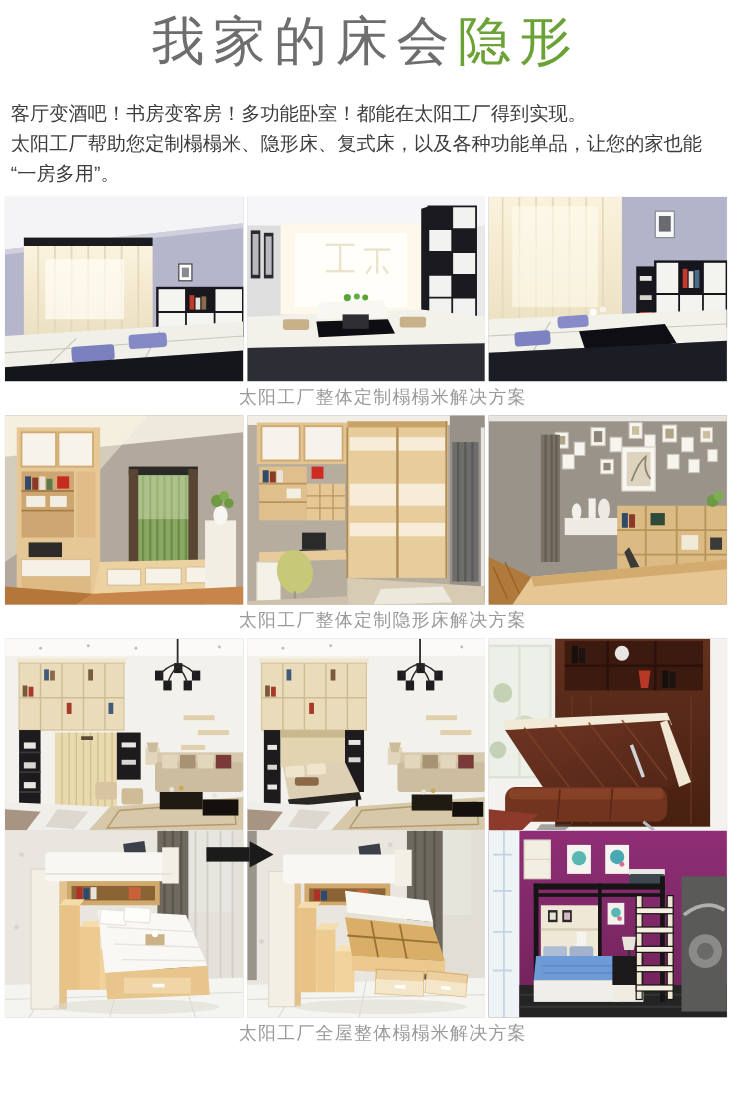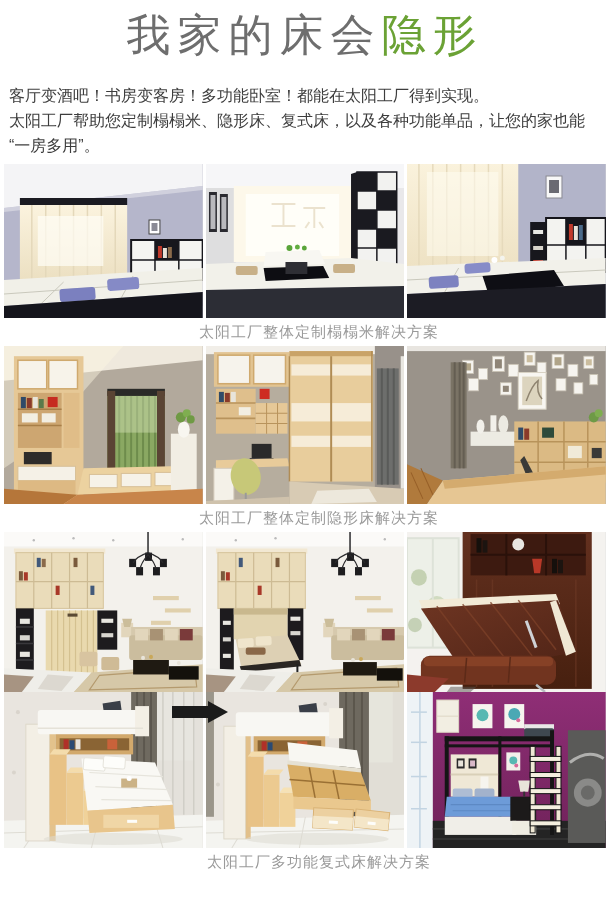--- a/index.html
+++ b/index.html
@@ -769,15 +769,15 @@
         <g>
           <rect x="124" y="64" width="31" height="5" fill="#f4efdf" stroke="#151515" stroke-width="1"></rect>
           <rect x="124" y="80" width="31" height="5" fill="#f4efdf" stroke="#151515" stroke-width="1"></rect>
           <rect x="124" y="96" width="31" height="5" fill="#f4efdf" stroke="#151515" stroke-width="1"></rect>
           <rect x="124" y="112" width="31" height="5" fill="#f4efdf" stroke="#151515" stroke-width="1"></rect>
           <rect x="124" y="128" width="31" height="5" fill="#f4efdf" stroke="#151515" stroke-width="1"></rect>
         </g>
       </svg>
     </div>
   </div>
-  <div class="caption">太阳工厂多功能复式床解决方案</div>
+  <div class="caption">太阳工厂全屋整体榻榻米解决方案</div>
 
 </div>
 
 </body></html>

